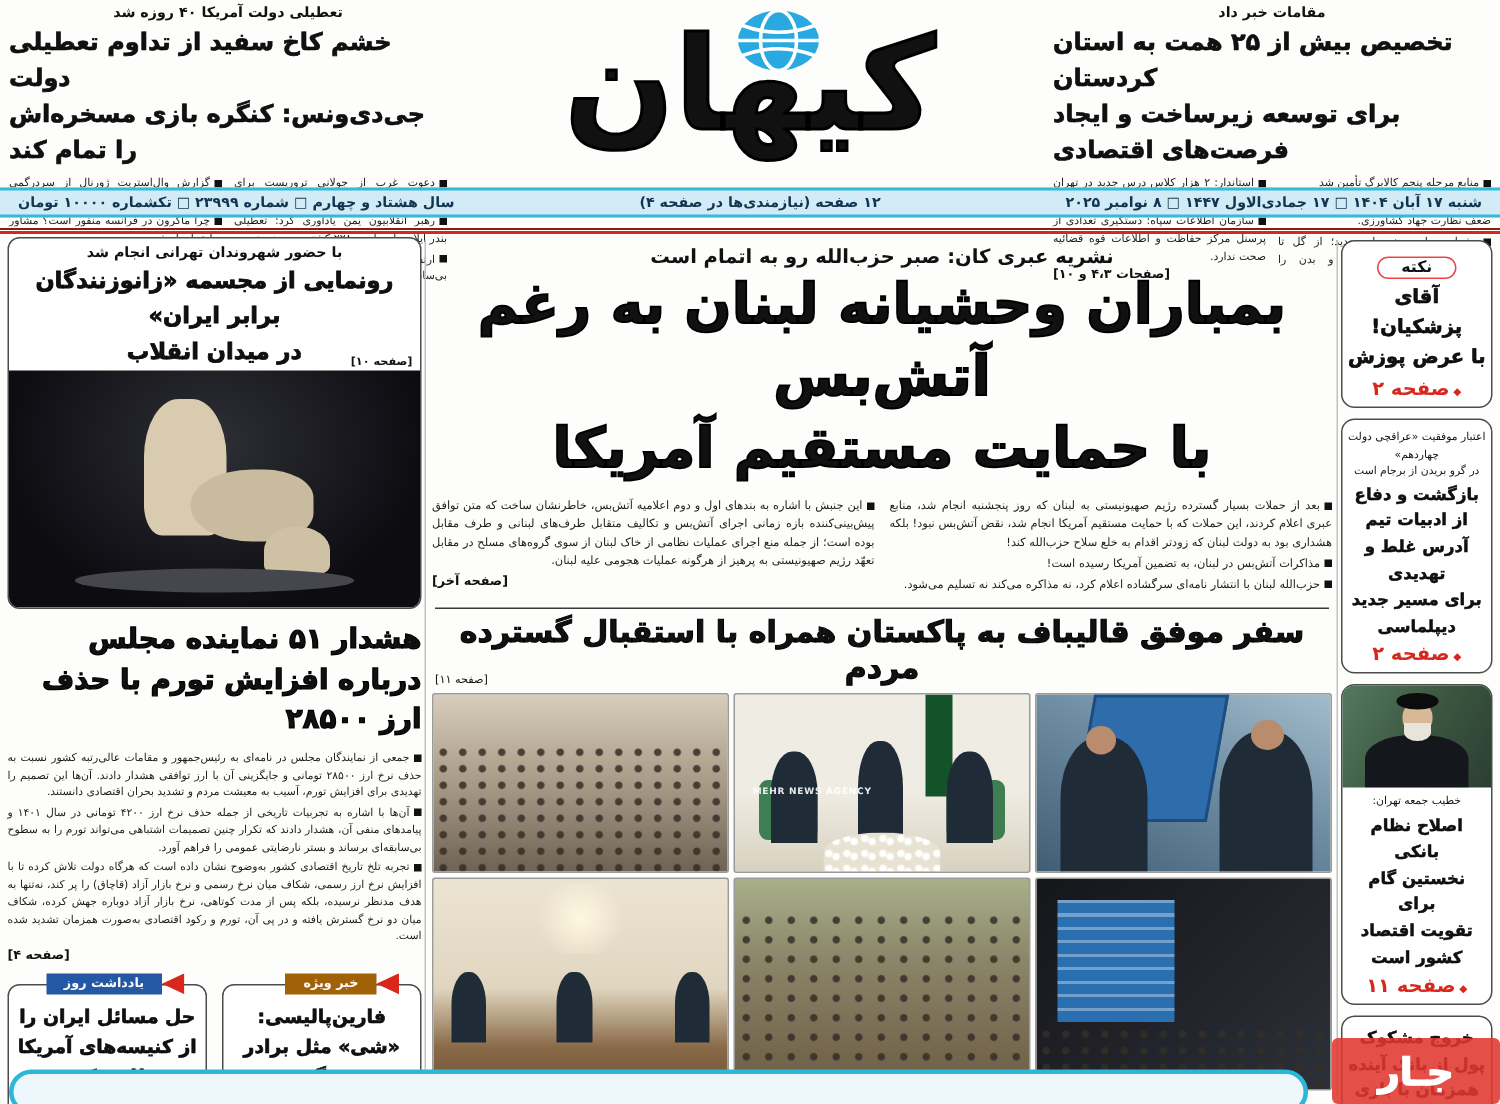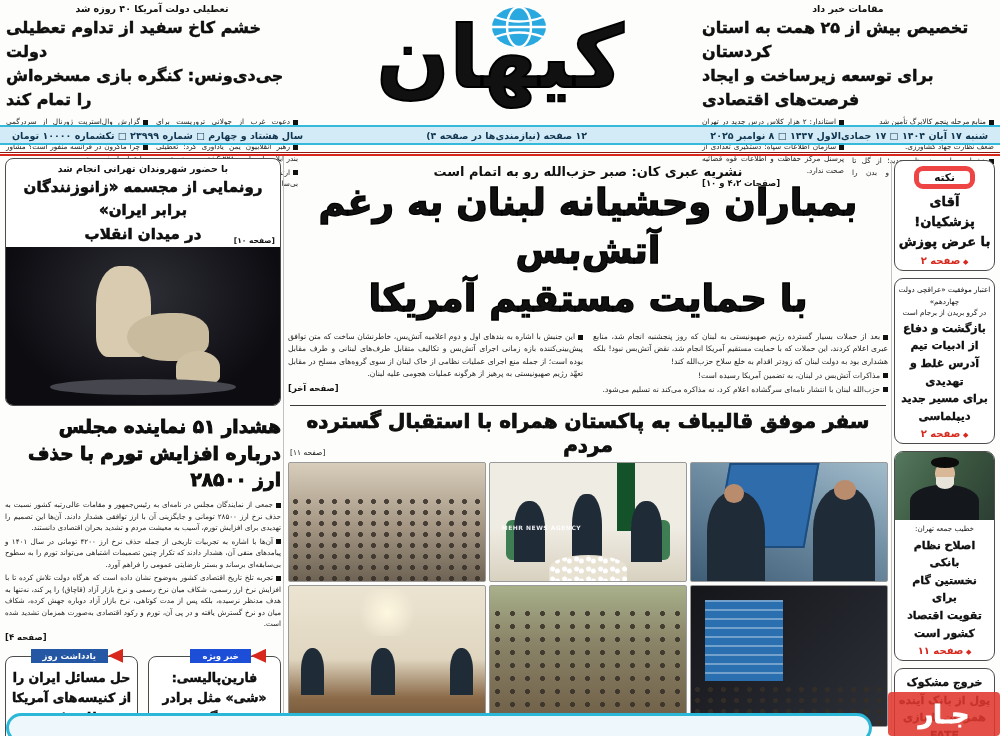--- a/index.html
+++ b/index.html
@@ -82,26 +82,26 @@
     background-image:repeating-linear-gradient(rgba(255,255,255,.35) 0 2px, transparent 2px 9px); }
   .p5 { background:linear-gradient(#a8b08a 0%,#8a8468 40%,#6d5c44 100%); }
   .p6 { background:linear-gradient(#ece4d2 0%,#e0d6c0 52%,#8a6a48 80%,#6f5338 100%); }
   .p6 .chand { position:absolute; left:33%; top:2%; width:34%; height:34%;
     background:radial-gradient(circle,#fff8e0 0%, rgba(255,248,224,0) 70%); }
 
   
   #side-col { position:absolute; top:160px; left:894px; width:101px; right:5px; }
   .sbox { border:1px solid #4c4c4c; border-radius:9px; background:#fff;
           padding:5px 3px 4px; text-align:center; margin-bottom:7px; position:relative; }
-  .pill { display:inline-block; border:5px solid #ef4444; border-radius:9px;
+  .pill { display:inline-block; border:1px solid #ef4444; border-radius:9px;
           padding:0 15px 1px; font-size:10.5px; font-weight:bold; margin-bottom:3px; }
   .sb-h { font-size:13px; font-weight:bold; line-height:1.55; -webkit-text-stroke:.4px #000; }
   .sb-h-sm { font-size:11px; font-weight:bold; line-height:1.6; -webkit-text-stroke:.3px #000; }
   .sb-k { font-size:7.2px; line-height:1.55; margin-bottom:2px; }
-  .sb-ref { color:#d8281e; font-size:10px; font-weight:bold; margin-top:3px; }
+  .sb-ref { color:#d8281e; font-size:13px; font-weight:bold; margin-top:3px; }
   .sb-ref::before { content:"◆ "; font-size:7px; }
   .cleric-ph { position:relative; height:68px; margin:-5px -3px 3px; border-radius:8px 8px 0 0;
     overflow:hidden; background:linear-gradient(120deg,#55795e 0%,#3a553f 55%,#2c3e33 100%); }
   .cleric-ph .body { position:absolute; bottom:0; left:15%; width:70%; height:52%;
     background:#14181c; border-radius:45% 45% 0 0; }
   .cleric-ph .face { position:absolute; top:16%; left:40%; width:21%; height:30%;
     background:#d8b896; border-radius:50%; }
   .cleric-ph .beard { position:absolute; top:36%; left:41%; width:19%; height:18%;
     background:#e8e4da; border-radius:0 0 50% 50%; }
   .cleric-ph .turban { position:absolute; top:7%; left:36%; width:29%; height:16%;
@@ -131,21 +131,21 @@
   .mj-ref { font-size:8.5px; font-weight:bold; text-align:left; }
 
   #special-row { display:flex; gap:10px; margin-top:14px; }
   .spec-box { flex:1; border:1px solid #4c4c4c; border-radius:8px; background:#fff;
     position:relative; padding:11px 4px 3px; text-align:center; }
   .tag { position:absolute; top:-8px; right:14px; display:flex; height:14px; }
   .tag-arrow { width:15px; height:14px; background:#d8281e;
     clip-path:polygon(100% 0, 100% 100%, 0 50%); }
   .tag-band { padding:0 12px; font-size:8.5px; font-weight:bold; color:#fff;
     display:flex; align-items:center; }
-  .band-gray { background:#1d4ed8; } .band-blue { background:#2457a4; }
+  .band-gray { background:#a16207; } .band-blue { background:#2457a4; }
   .spec-text { font-size:12.5px; font-weight:bold; line-height:1.6; -webkit-text-stroke:.4px #000; }
   .spec-ref { color:#d8281e; font-size:7.5px; font-weight:bold; text-align:right;
     padding-right:4px; margin-top:2px; }
 
   
   #bottom-strip { position:absolute; top:713px; left:6px; width:866px; height:30px;
     border:3px solid #2ab7d8; border-radius:15px; background:#eef7fb; }
   #jaaar { position:absolute; top:692px; left:888px; width:112px; height:44px;
     background:rgba(224,55,46,.88); border-radius:4px; display:flex; align-items:center;
     justify-content:center; color:#fff; font-size:25px; font-weight:bold;

